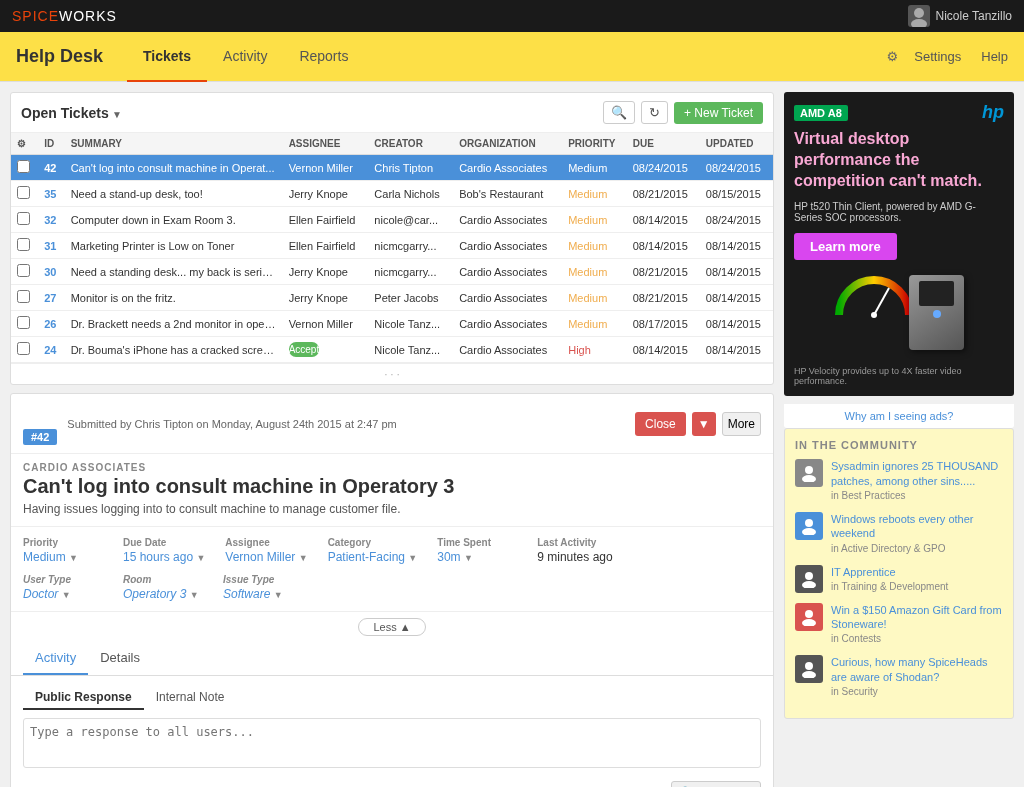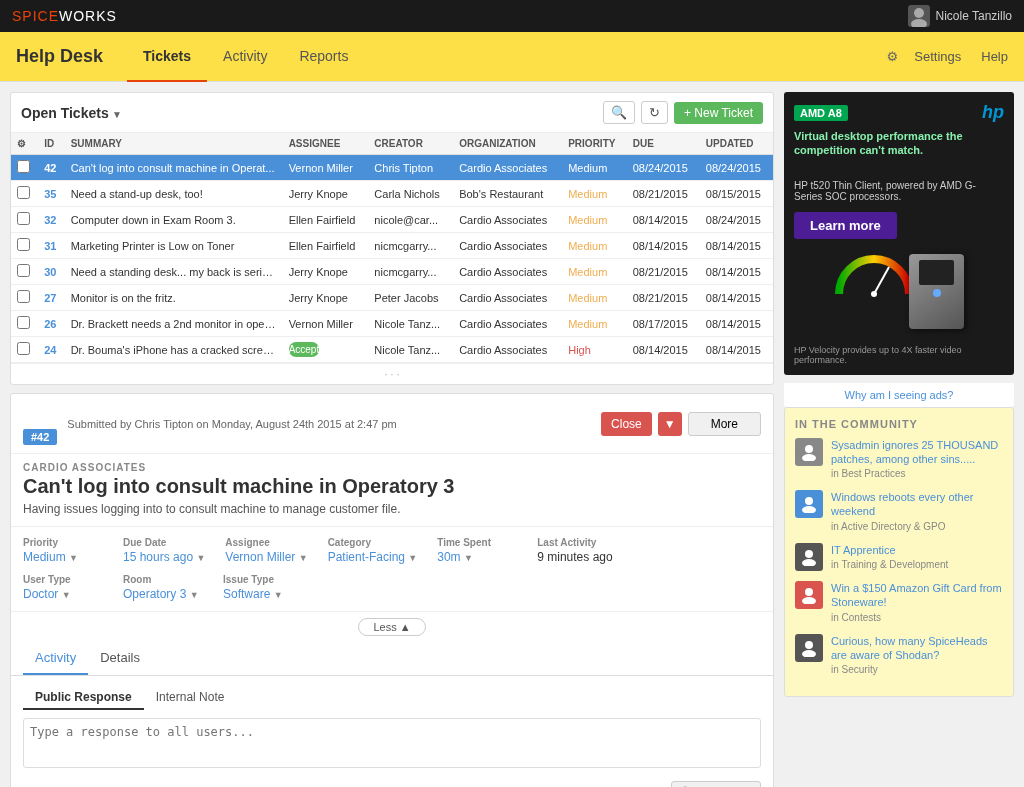--- a/index.html
+++ b/index.html
@@ -53,21 +53,21 @@
     .accept-btn { background: #5cb85c; color: #fff; border: none; border-radius: 7px; padding: 2px 0; font-size: 10px; cursor: pointer; }
 
     
     .ticket-detail { background: #fff; border: 1px solid #ddd; border-radius: 3px; }
     .detail-header { padding: 8px 12px; display: flex; align-items: center; justify-content: space-between; border-bottom: 1px solid #eee; }
     .ticket-badge { background: #4a90d9; color: #fff; font-size: 11px; font-weight: bold; padding: 2px 8px; border-radius: 2px; margin-top: 27px; }
     .submitted-info { font-size: 11px; color: #666; margin-left: 10px; }
     .detail-actions { display: flex; gap: 6px; }
     .close-btn { background: #d9534f; color: #fff; border: none; border-radius: 3px; padding: 4px 10px; font-size: 12px; cursor: pointer; }
     .close-dropdown { background: #d9534f; color: #fff; border: none; border-radius: 3px; padding: 4px 6px; font-size: 12px; cursor: pointer; }
-    .more-btn { background: #f0f0f0; border: 1px solid #ccc; border-radius: 3px; padding: 4px 22px; font-size: 12px; cursor: pointer; }
+    .more-btn { background: #f0f0f0; border: 1px solid #ccc; border-radius: 3px; padding: 4px 5px; font-size: 12px; cursor: pointer; }
 
     .org-label { font-size: 10px; font-weight: bold; color: #888; padding: 8px 12px 2px; text-transform: uppercase; letter-spacing: 1px; }
     .ticket-title { font-size: 20px; font-weight: bold; color: #333; padding: 0 12px 4px; }
     .ticket-desc { font-size: 12px; color: #555; padding: 0 12px 10px; }
 
     
     .meta-section { padding: 10px 12px; border-top: 1px solid #eee; display: flex; gap: 20px; flex-wrap: wrap; }
     .meta-field { display: flex; flex-direction: column; gap: 2px; min-width: 80px; }
     .meta-label { font-size: 10px; color: #888; font-weight: bold; }
     .meta-value { font-size: 12px; color: #4a90d9; cursor: pointer; }
@@ -89,23 +89,23 @@
     .response-tab { padding: 4px 12px; font-size: 12px; color: #555; cursor: pointer; border-bottom: 2px solid transparent; }
     .response-tab.active { color: #333; border-bottom: 2px solid #333; font-weight: bold; }
     .response-textarea { width: 100%; border: 1px solid #ddd; border-radius: 3px; padding: 6px; font-size: 12px; color: #999; resize: none; height: 50px; }
     .attach-btn { float: right; margin-top: 6px; background: #f0f0f0; border: 1px solid #ccc; border-radius: 3px; padding: 4px 10px; font-size: 11px; cursor: pointer; color: #555; }
 
     
     .sidebar-ad { background: #1a1a1a; border-radius: 3px; overflow: hidden; padding: 10px; color: #fff; margin-bottom: 8px; }
     .sidebar-ad .ad-header { display: flex; justify-content: space-between; align-items: center; margin-bottom: 6px; }
     .amd-badge { background: #00a550; color: #fff; font-weight: bold; font-size: 11px; padding: 2px 6px; border-radius: 2px; }
     .hp-logo { color: #0096d6; font-size: 18px; font-weight: bold; font-style: italic; }
-    .ad-headline { font-size: 11px; font-weight: bold; color: #86efac; line-height: 1.3; margin-bottom: 22px; }
+    .ad-headline { font-size: 16px; font-weight: bold; color: #f9a8d4; line-height: 1.3; margin-bottom: 10px; }
     .ad-body { font-size: 10px; color: #ccc; margin-bottom: 6px; }
-    .learn-more-btn { background: #4c1d95; color: #fff; border: none; border-radius: 3px; padding: 6px 16px; font-size: 13px; font-weight: bold; cursor: pointer; margin: 4px 0; }
+    .learn-more-btn { background: #d946ef; color: #fff; border: none; border-radius: 3px; padding: 6px 16px; font-size: 13px; font-weight: bold; cursor: pointer; margin: 4px 0; }
     .ad-footer { font-size: 9px; color: #999; margin-top: 6px; }
     .why-ads { text-align: center; font-size: 11px; color: #4a90d9; padding: 6px; cursor: pointer; background: #fff; border-radius: 0 0 3px 3px; }
 
     .community-section { background: #fef9c3; border: 1px solid #ddd; border-radius: 3px; padding: 10px; }
     .community-title { font-size: 11px; font-weight: bold; color: #888; text-transform: uppercase; letter-spacing: 1px; margin-bottom: 8px; }
     .community-item { display: flex; gap: 8px; margin-bottom: 10px; align-items: flex-start; }
     .community-icon { width: 28px; height: 28px; border-radius: 3px; flex-shrink: 0; display: flex; align-items: center; justify-content: center; font-size: 10px; font-weight: bold; }
     .community-text a { font-size: 11px; color: #4a90d9; text-decoration: none; display: block; line-height: 1.3; }
     .community-text .in-tag { font-size: 10px; color: #888; }
 
@@ -307,21 +307,21 @@
         </div>
         <div class="meta-field">
           <span class="meta-label">Time Spent</span>
           <span class="meta-value"><span>30m</span> <span class="arrow">▼</span></span>
         </div>
         <div class="meta-field">
           <span class="meta-label">Last Activity</span>
           <span class="meta-value black">9 minutes ago</span>
         </div>
       </div>
-      <div class="meta-section" style="border-top:none;padding-top:0;">
+      <div class="meta-section" style="border-top:none;padding-top:0;font-style:italic;">
         <div class="meta-field">
           <span class="meta-label">User Type</span>
           <span class="meta-value"><span>Doctor</span> <span class="arrow">▼</span></span>
         </div>
         <div class="meta-field">
           <span class="meta-label">Room</span>
           <span class="meta-value"><span>Operatory 3</span> <span class="arrow">▼</span></span>
         </div>
         <div class="meta-field">
           <span class="meta-label">Issue Type</span>

